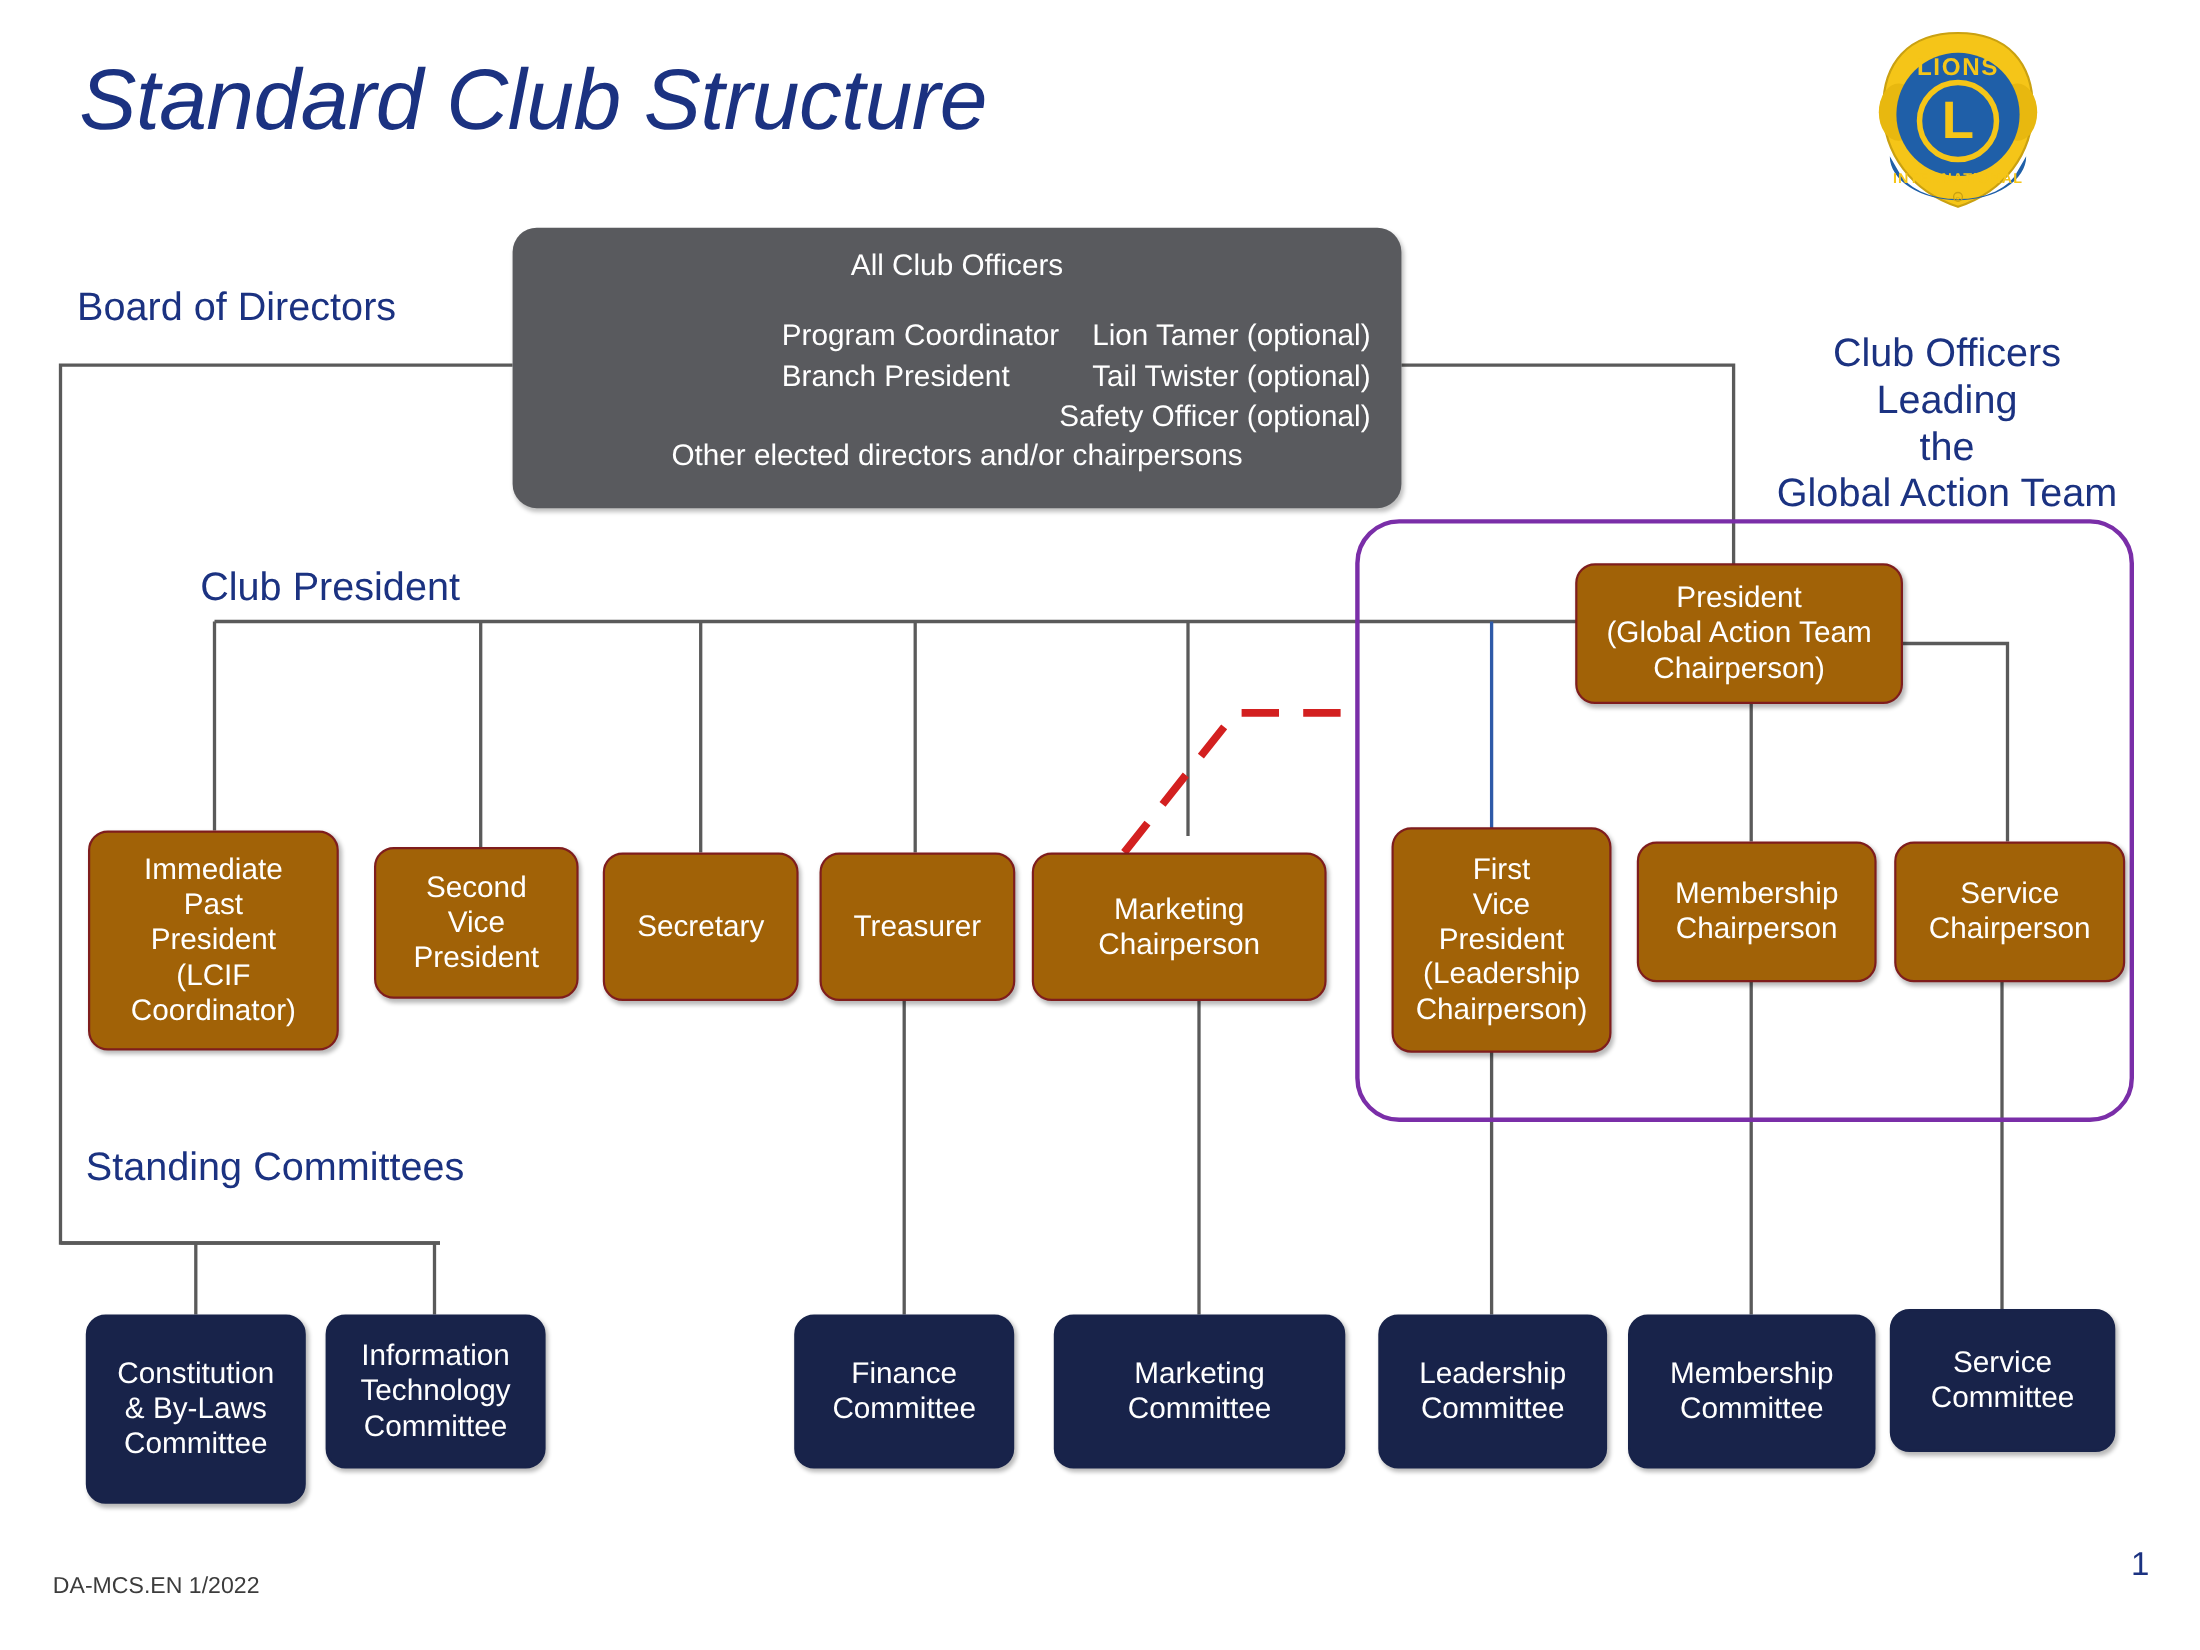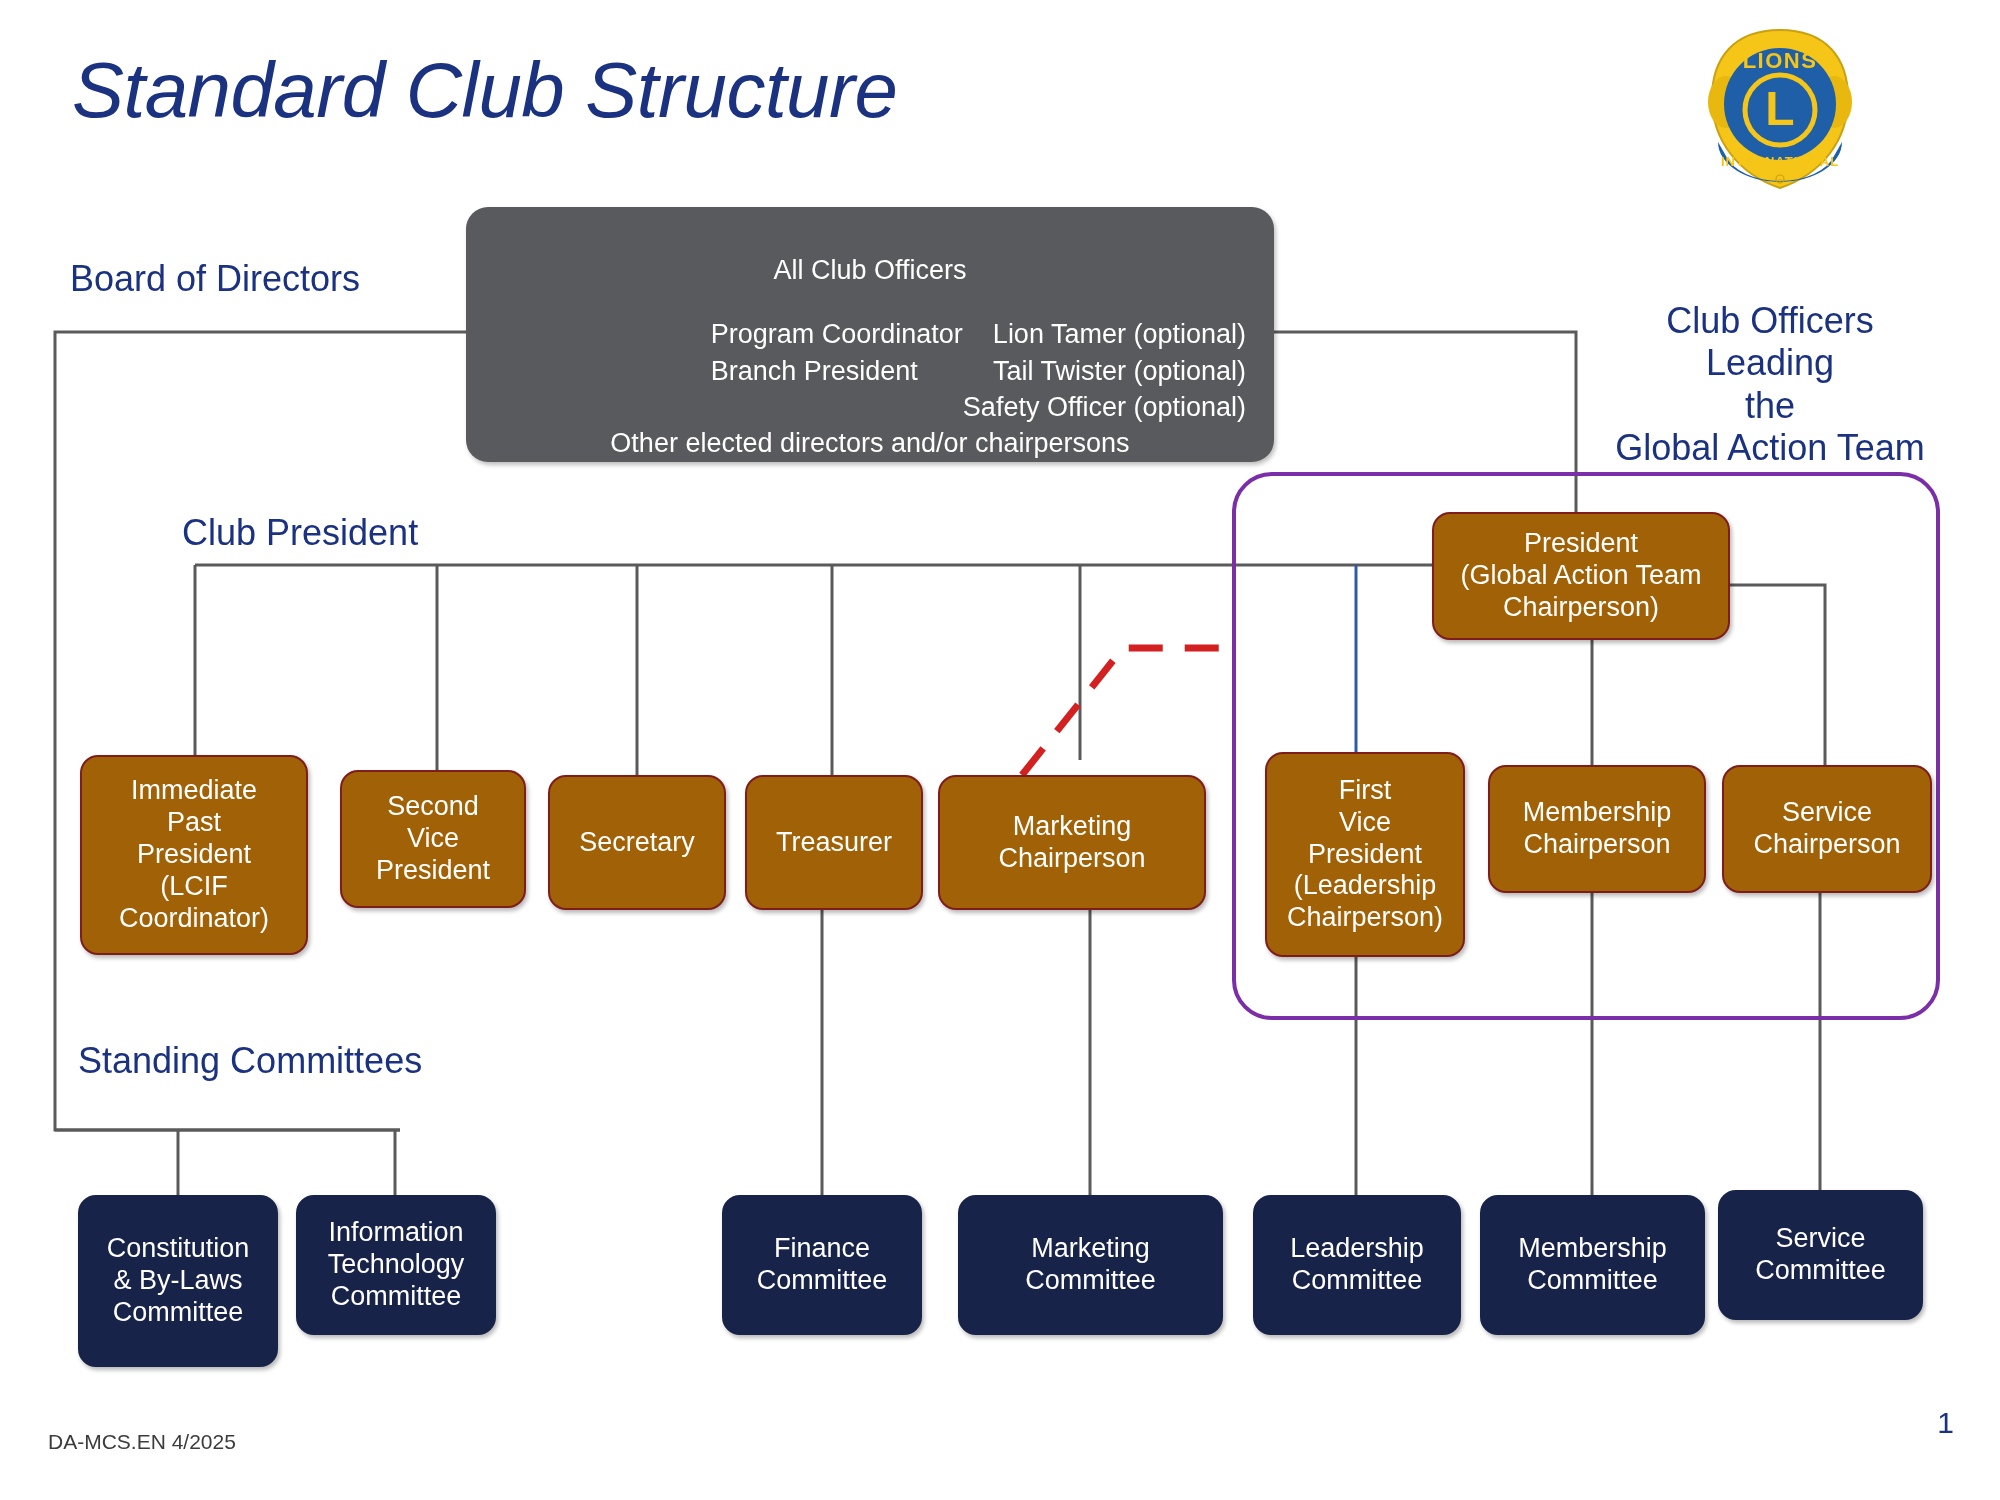--- a/index.html
+++ b/index.html
@@ -77,21 +77,21 @@
     width: 808px;
     height: 255px;
     background: #595a5e;
     border-radius: 22px;
     box-shadow: 2px 3px 4px rgba(0,0,0,0.25);
     color: #ffffff;
   }
   #allofficers .ao-title {
     text-align: center;
     font-size: 27px;
-    margin-top: 48px;
+    margin-top: 19px;
   }
   #allofficers .ao-cols {
     display: flex;
     justify-content: flex-end;
     margin-top: 30px;
     padding: 0 28px;
     font-size: 27px;
   }
   #allofficers .ao-left  { text-align: left;  line-height: 1.36; }
   #allofficers .ao-right { text-align: right; line-height: 1.36; }
@@ -356,16 +356,16 @@
       </div>
     </div>
 
   <div class="node navy" style="left:1718px; top:1190px; width:205px; height:130px;">
       <div>
         <div>Service</div>
         <div>Committee</div>
       </div>
     </div>
 
-  <div id="footer">DA-MCS.EN 4/2025</div>
+  <div id="footer">DA-MCS.EN 1/2022</div>
   <div id="pagenum">1</div>
 
 </div>
 
 </body></html>

